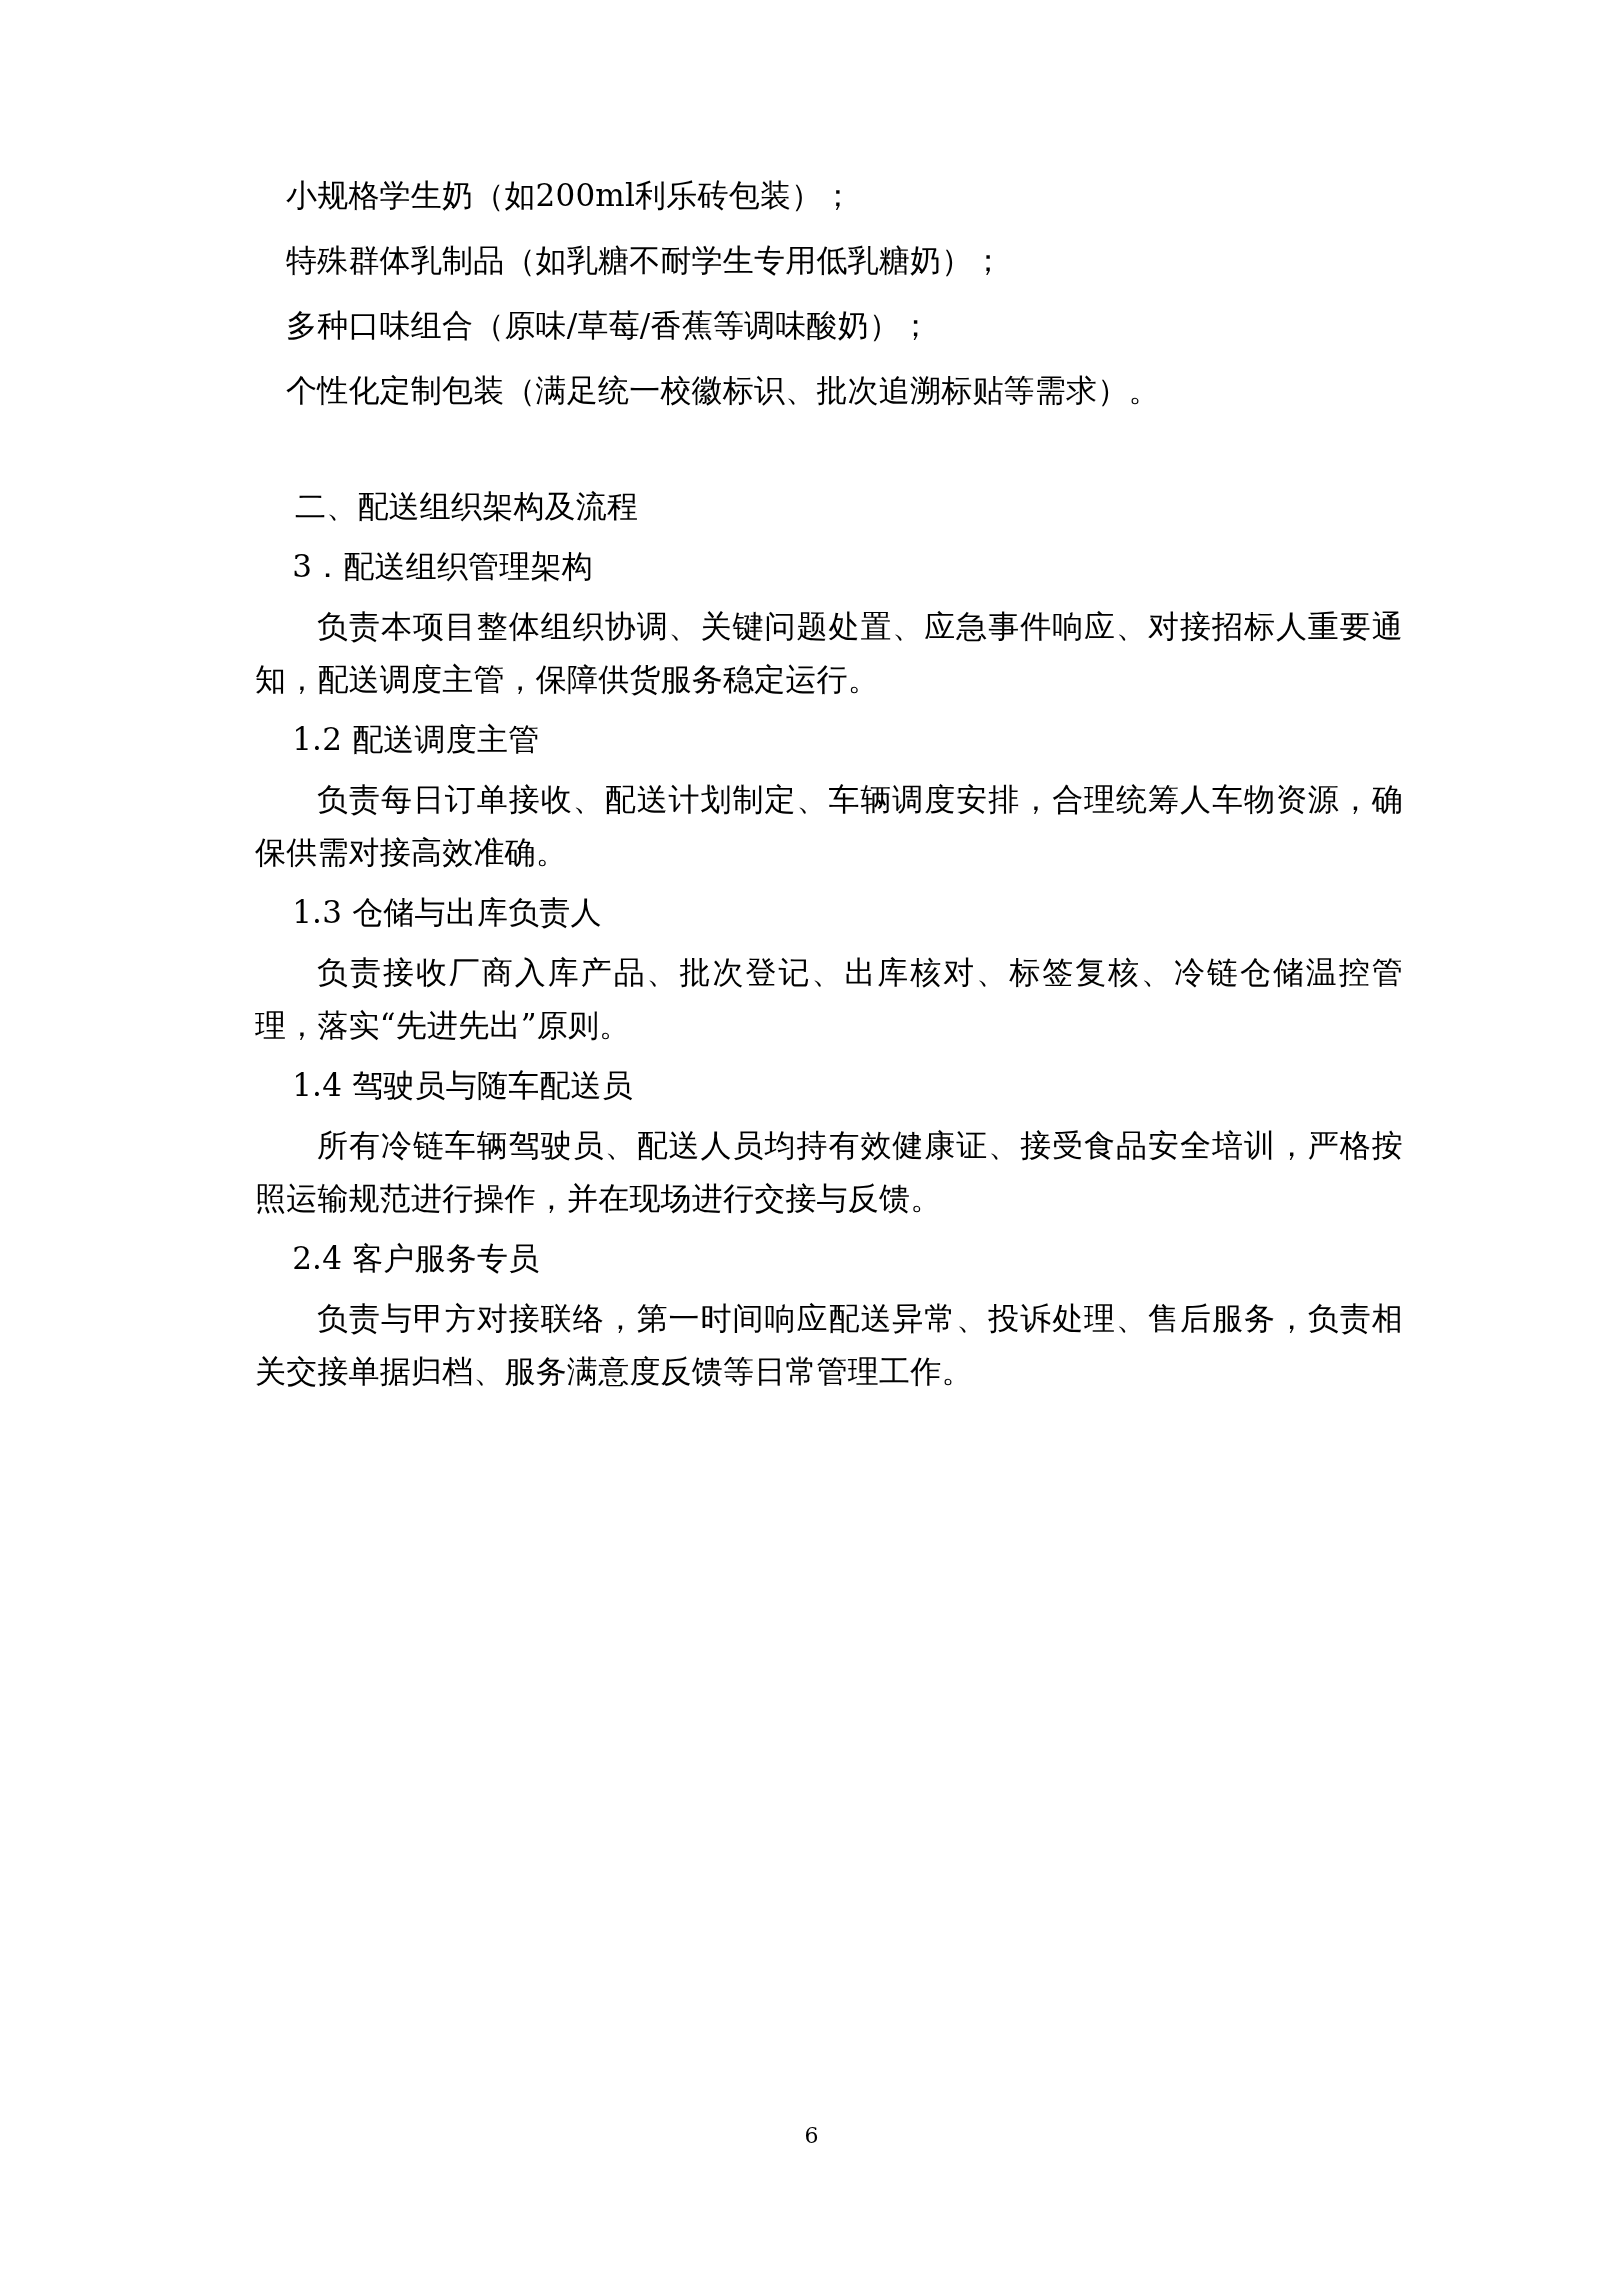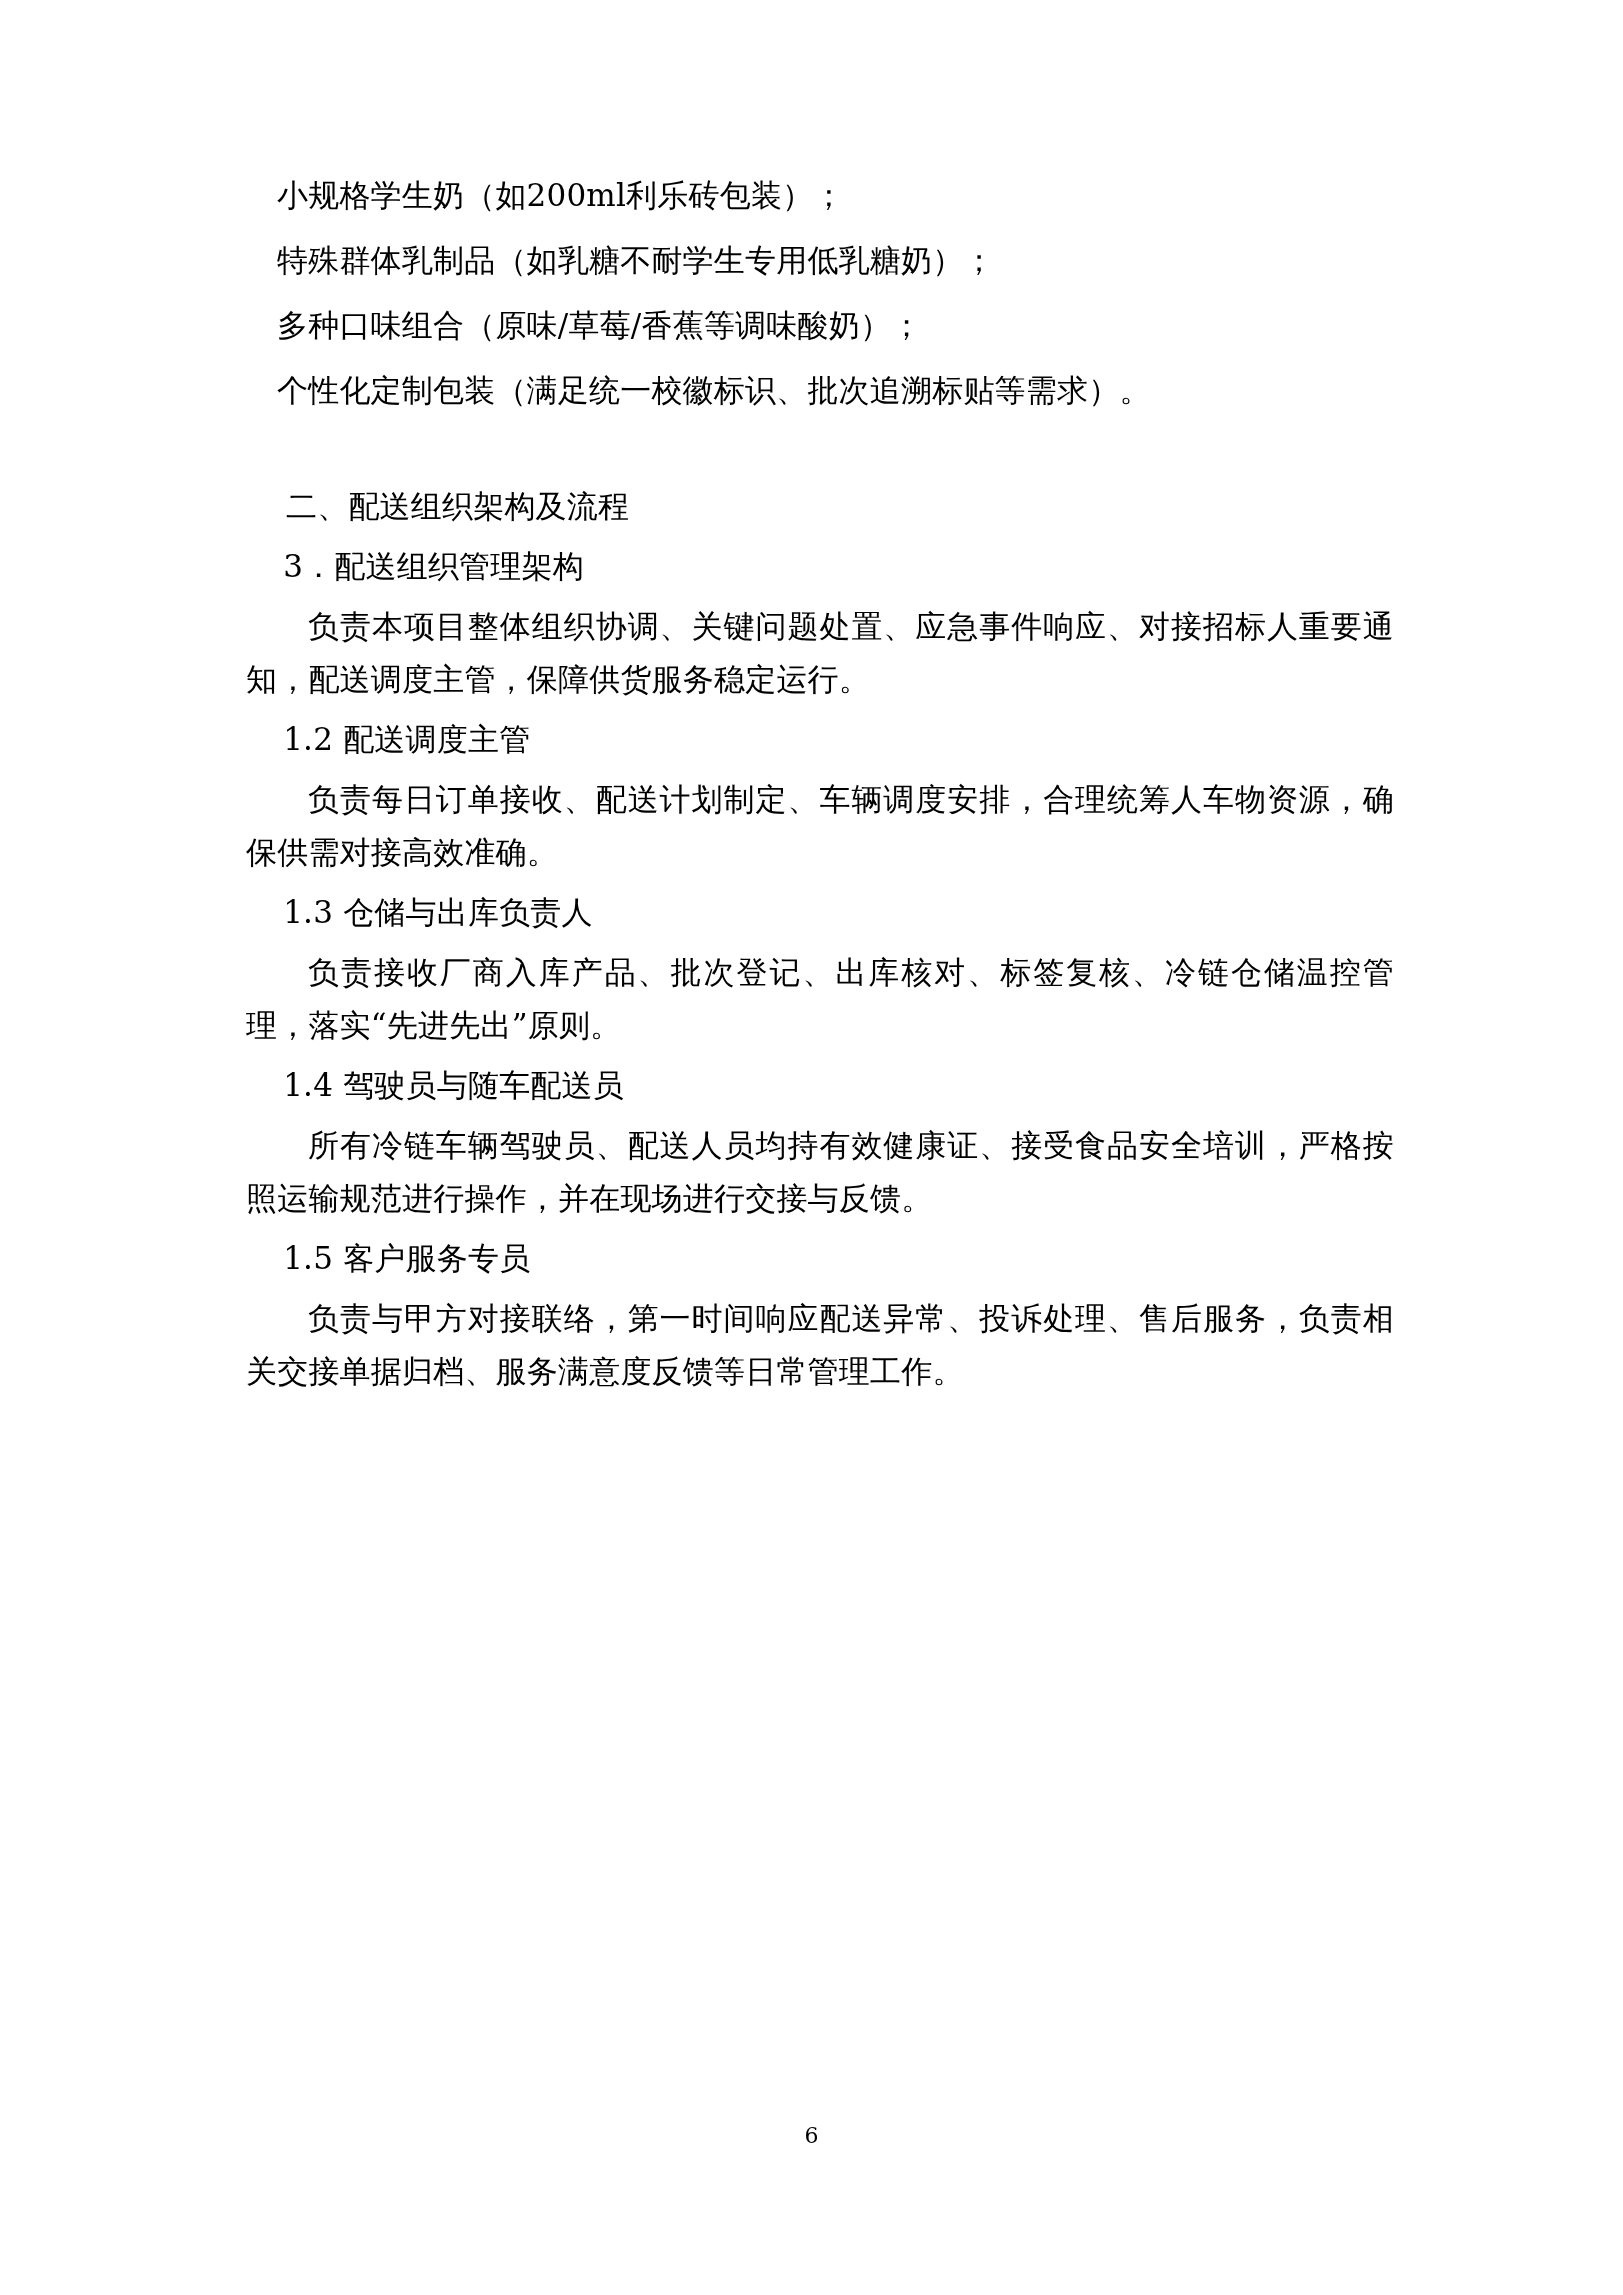--- a/index.html
+++ b/index.html
@@ -12,21 +12,21 @@
     height: 2295px;
     position: relative;
     background: #ffffff;
     box-sizing: border-box;
     font-family: "DejaVu Serif", "Liberation Serif", serif;
     color: #000000;
     overflow: hidden;
   }
   .content {
     position: absolute;
-    left: 246px;
+    left: 255px;
     top: 169px;
     width: 1148px;
   }
   
   .p {
     font-size: 31px;
     line-height: 1.72;
     margin: 0 0 9.2px 0;
     text-align: justify;
     text-justify: inter-ideograph;
@@ -83,20 +83,20 @@
 
     <p class="p subheading">1.2 配送调度主管</p>
     <p class="p body-para">负责每日订单接收、配送计划制定、车辆调度安排，合理统筹人车物资源，确保供需对接高效准确。</p>
 
     <p class="p subheading">1.3 仓储与出库负责人</p>
     <p class="p body-para">负责接收厂商入库产品、批次登记、出库核对、标签复核、冷链仓储温控管理，落实“先进先出”原则。</p>
 
     <p class="p subheading">1.4 驾驶员与随车配送员</p>
     <p class="p body-para">所有冷链车辆驾驶员、配送人员均持有效健康证、接受食品安全培训，严格按照运输规范进行操作，并在现场进行交接与反馈。</p>
 
-    <p class="p subheading">1.5 客户服务专员</p>
+    <p class="p subheading">2.4 客户服务专员</p>
     <p class="p body-para">负责与甲方对接联络，第一时间响应配送异常、投诉处理、售后服务，负责相关交接单据归档、服务满意度反馈等日常管理工作。</p>
 
   </div>
 
   <div class="page-number">6</div>
 </div>
 
 
 </body></html>

